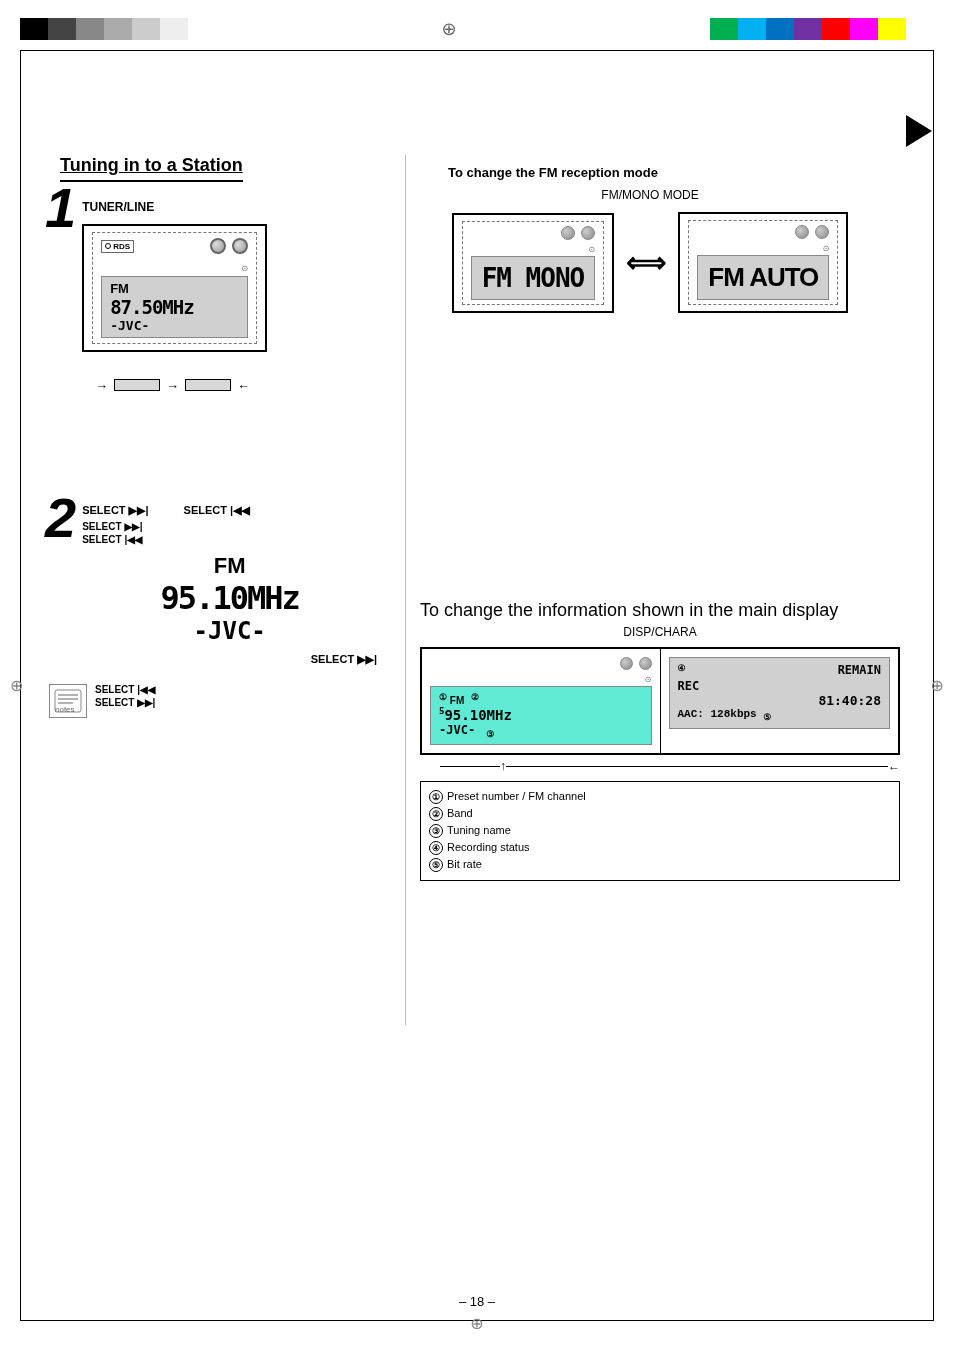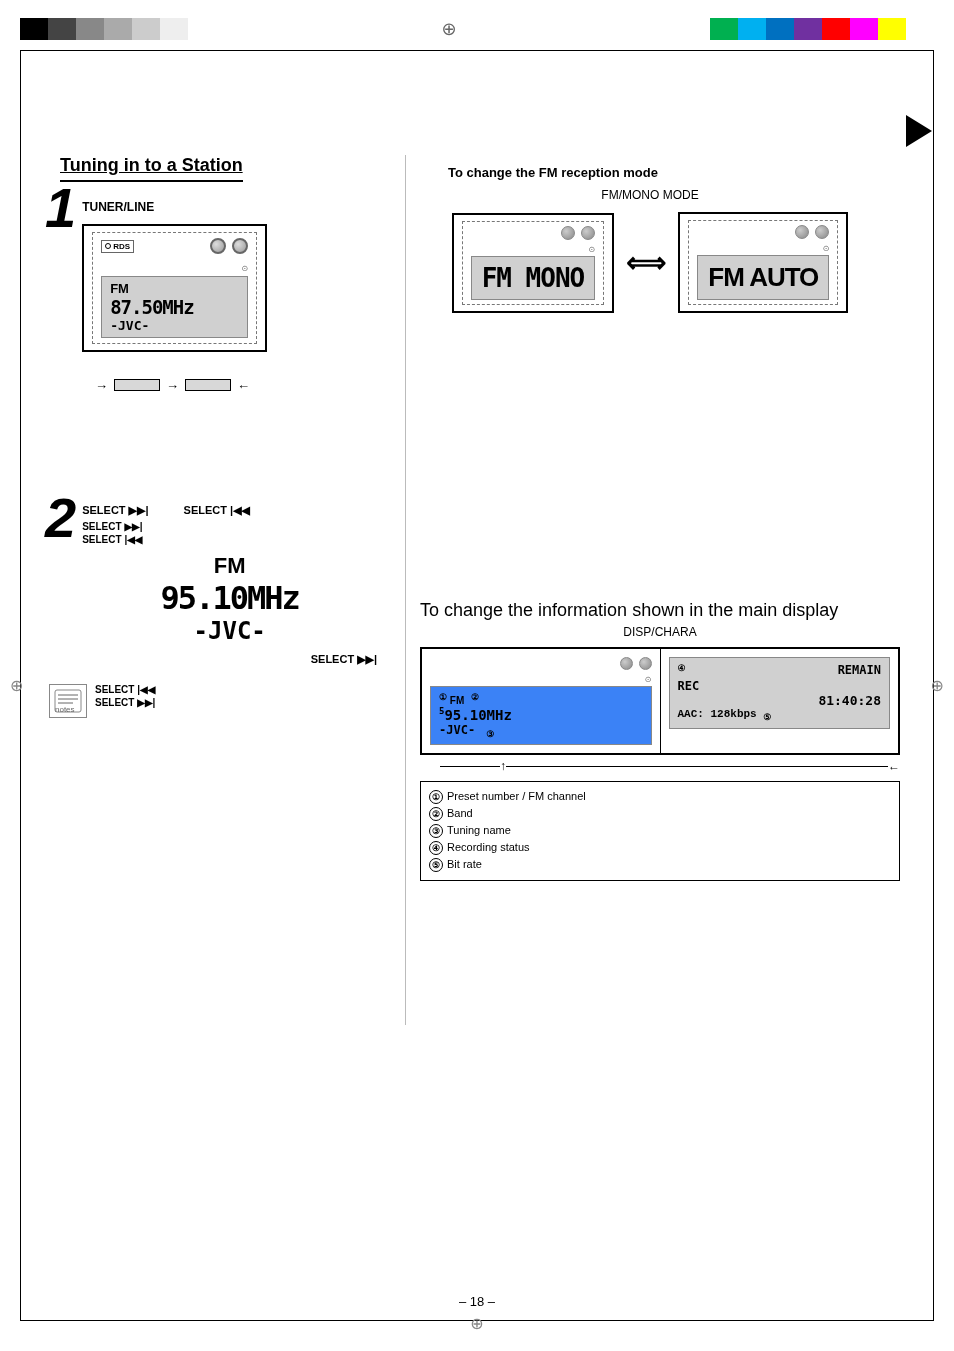--- a/index.html
+++ b/index.html
@@ -283,21 +283,21 @@
 
   <div style="border:2px solid #000; display:flex;">
 
     <div style="flex:1; padding:8px; border-right:1px solid #000;">
 
       <div style="display:flex; justify-content:flex-end; gap:6px; margin-bottom:5px;">
         <div style="width:13px;height:13px;border-radius:50%;border:1px solid #888;background:radial-gradient(circle at 35% 35%,#ccc,#888);"></div>
         <div style="width:13px;height:13px;border-radius:50%;border:1px solid #888;background:radial-gradient(circle at 35% 35%,#ccc,#888);"></div>
       </div>
       <div style="text-align:right; font-size:8px; color:#666; margin-bottom:2px;">⊙</div>
-      <div style="background:#3b82f6; border:1px solid #888; padding:5px 8px; position:relative;">
+      <div style="background:#5eead4; border:1px solid #888; padding:5px 8px; position:relative;">
         <div style="font-size:10px; font-weight:bold;">
           <span style="font-size:9px; vertical-align:super;">①</span>
           <span>FM</span>
           <span style="font-size:9px; vertical-align:super; margin-left:4px;">②</span>
         </div>
         <div style="font-size:14px; font-weight:bold; font-family:monospace;">
           <span style="font-size:9px; vertical-align:super;">5</span><span>95.10MHz</span>
         </div>
         <div style="font-size:12px; font-weight:bold; font-family:monospace;">
           <span>-JVC-</span>

